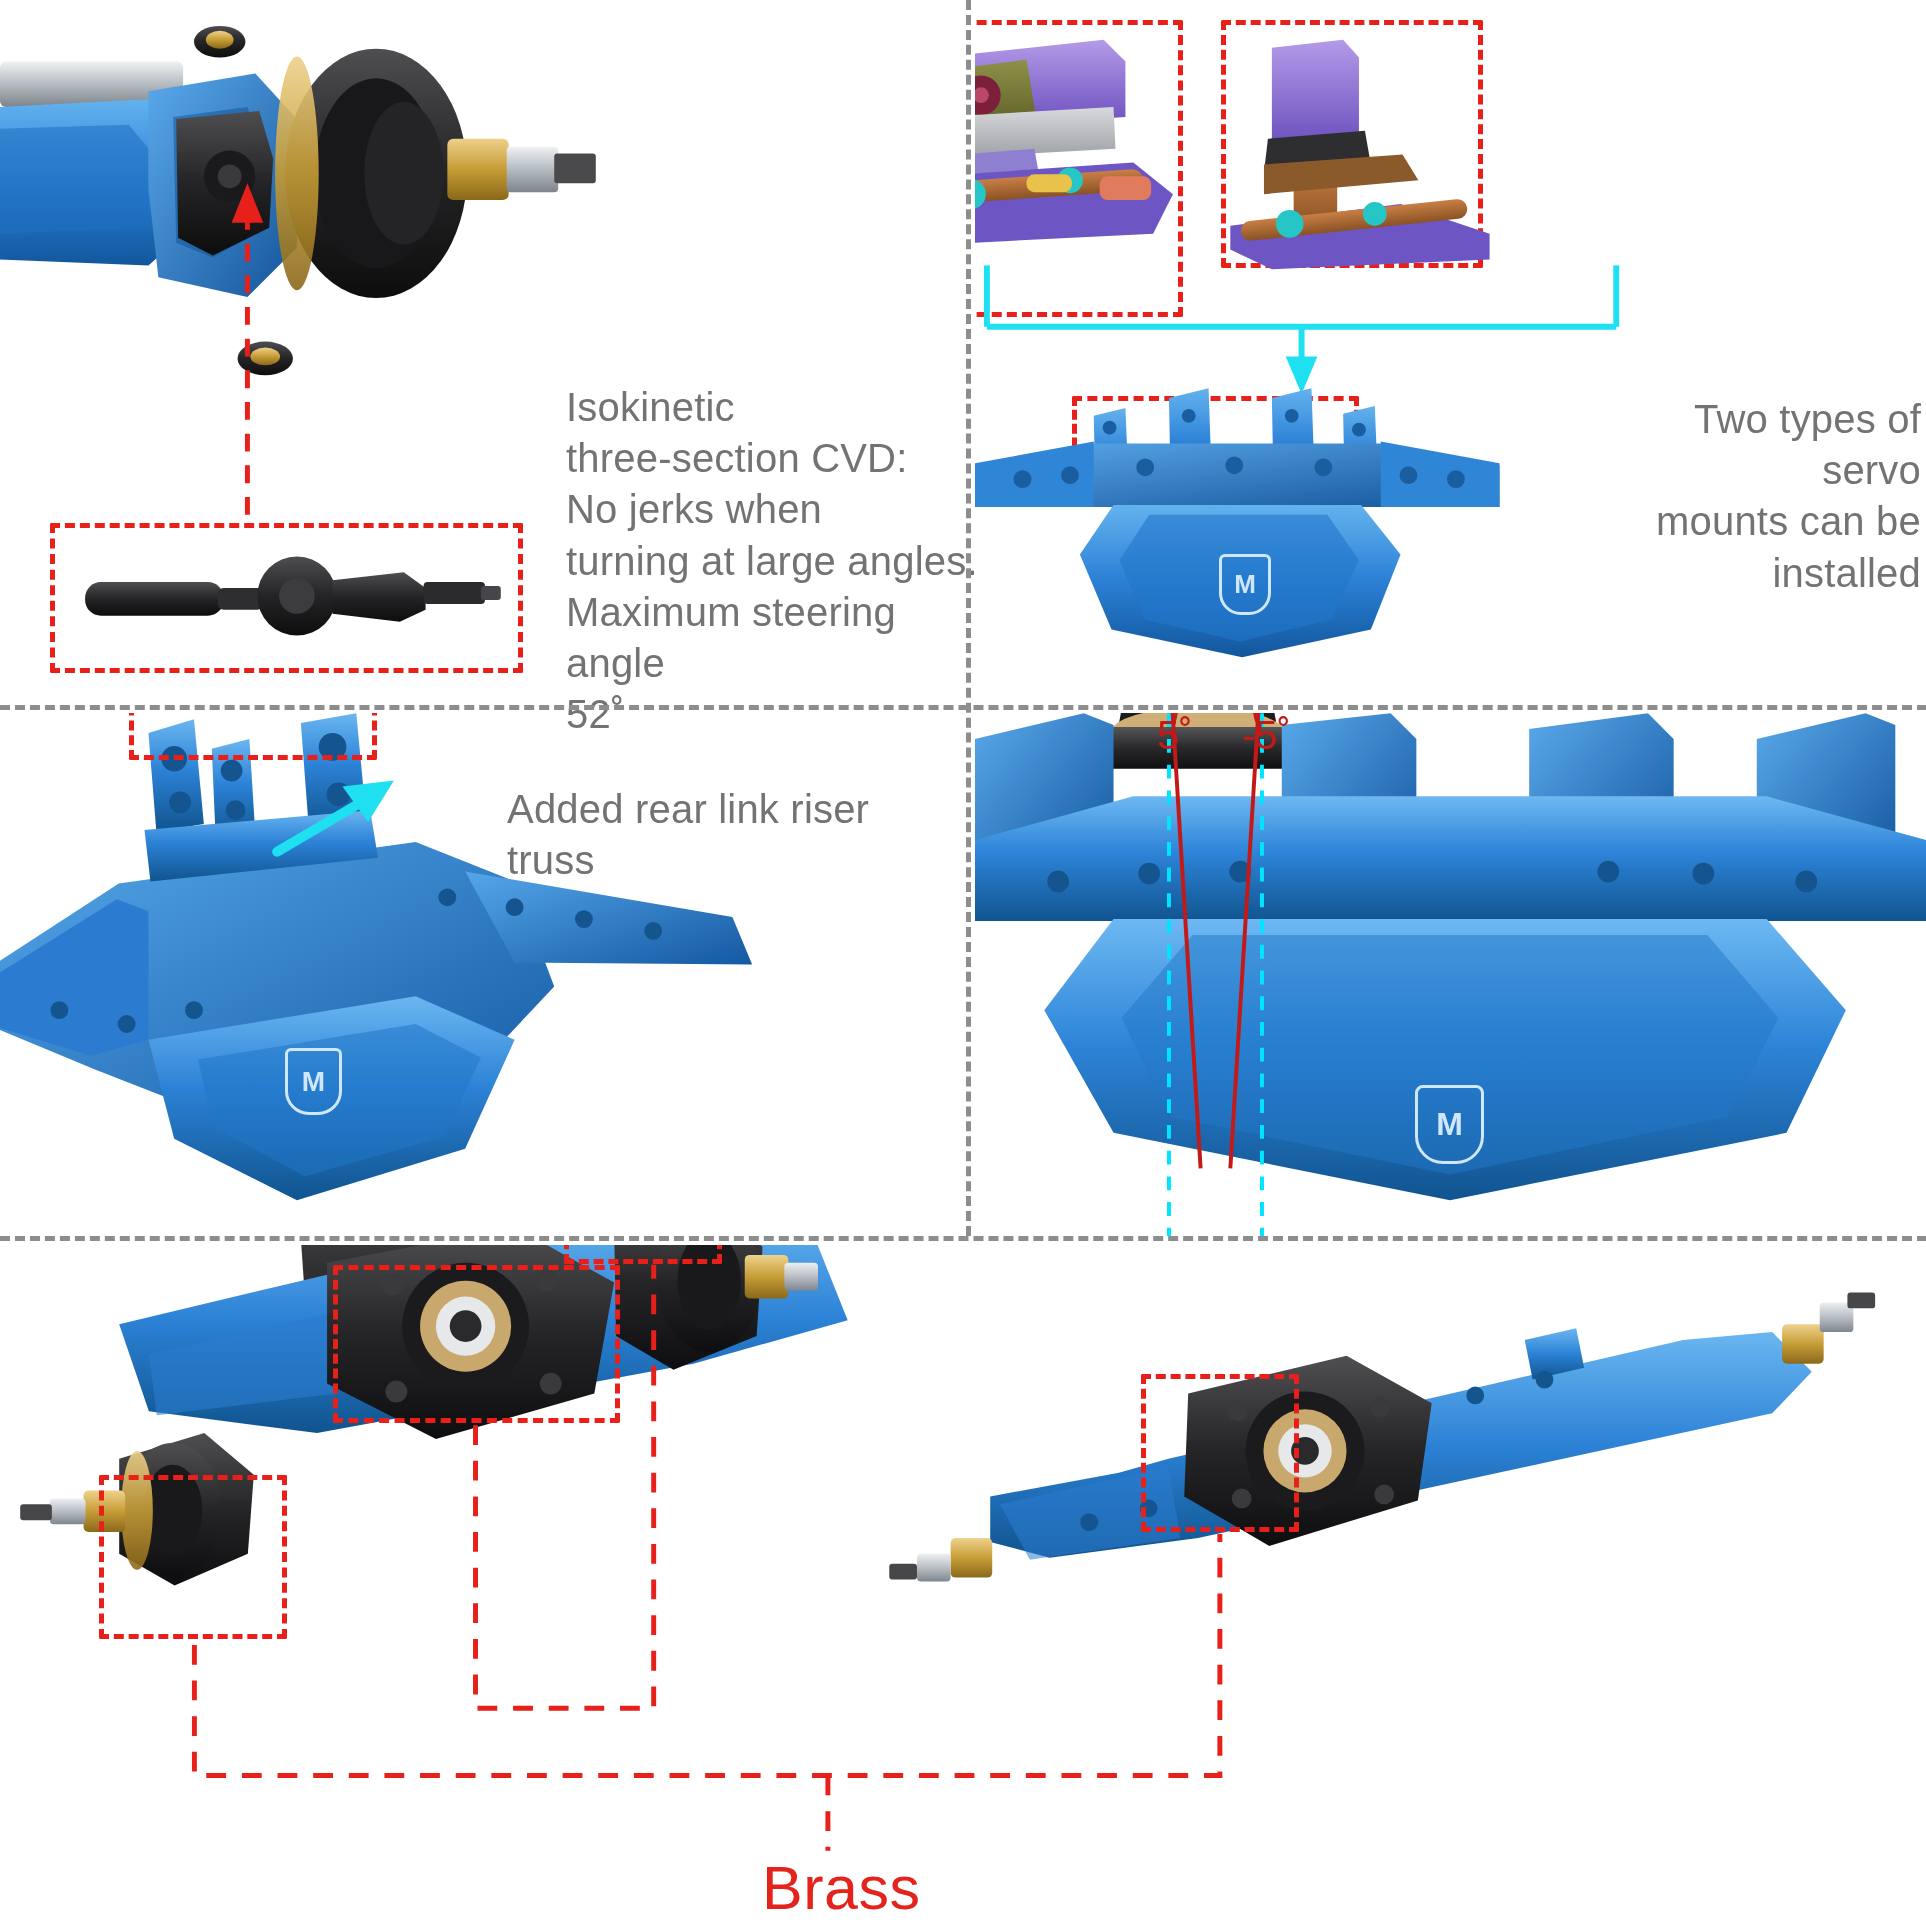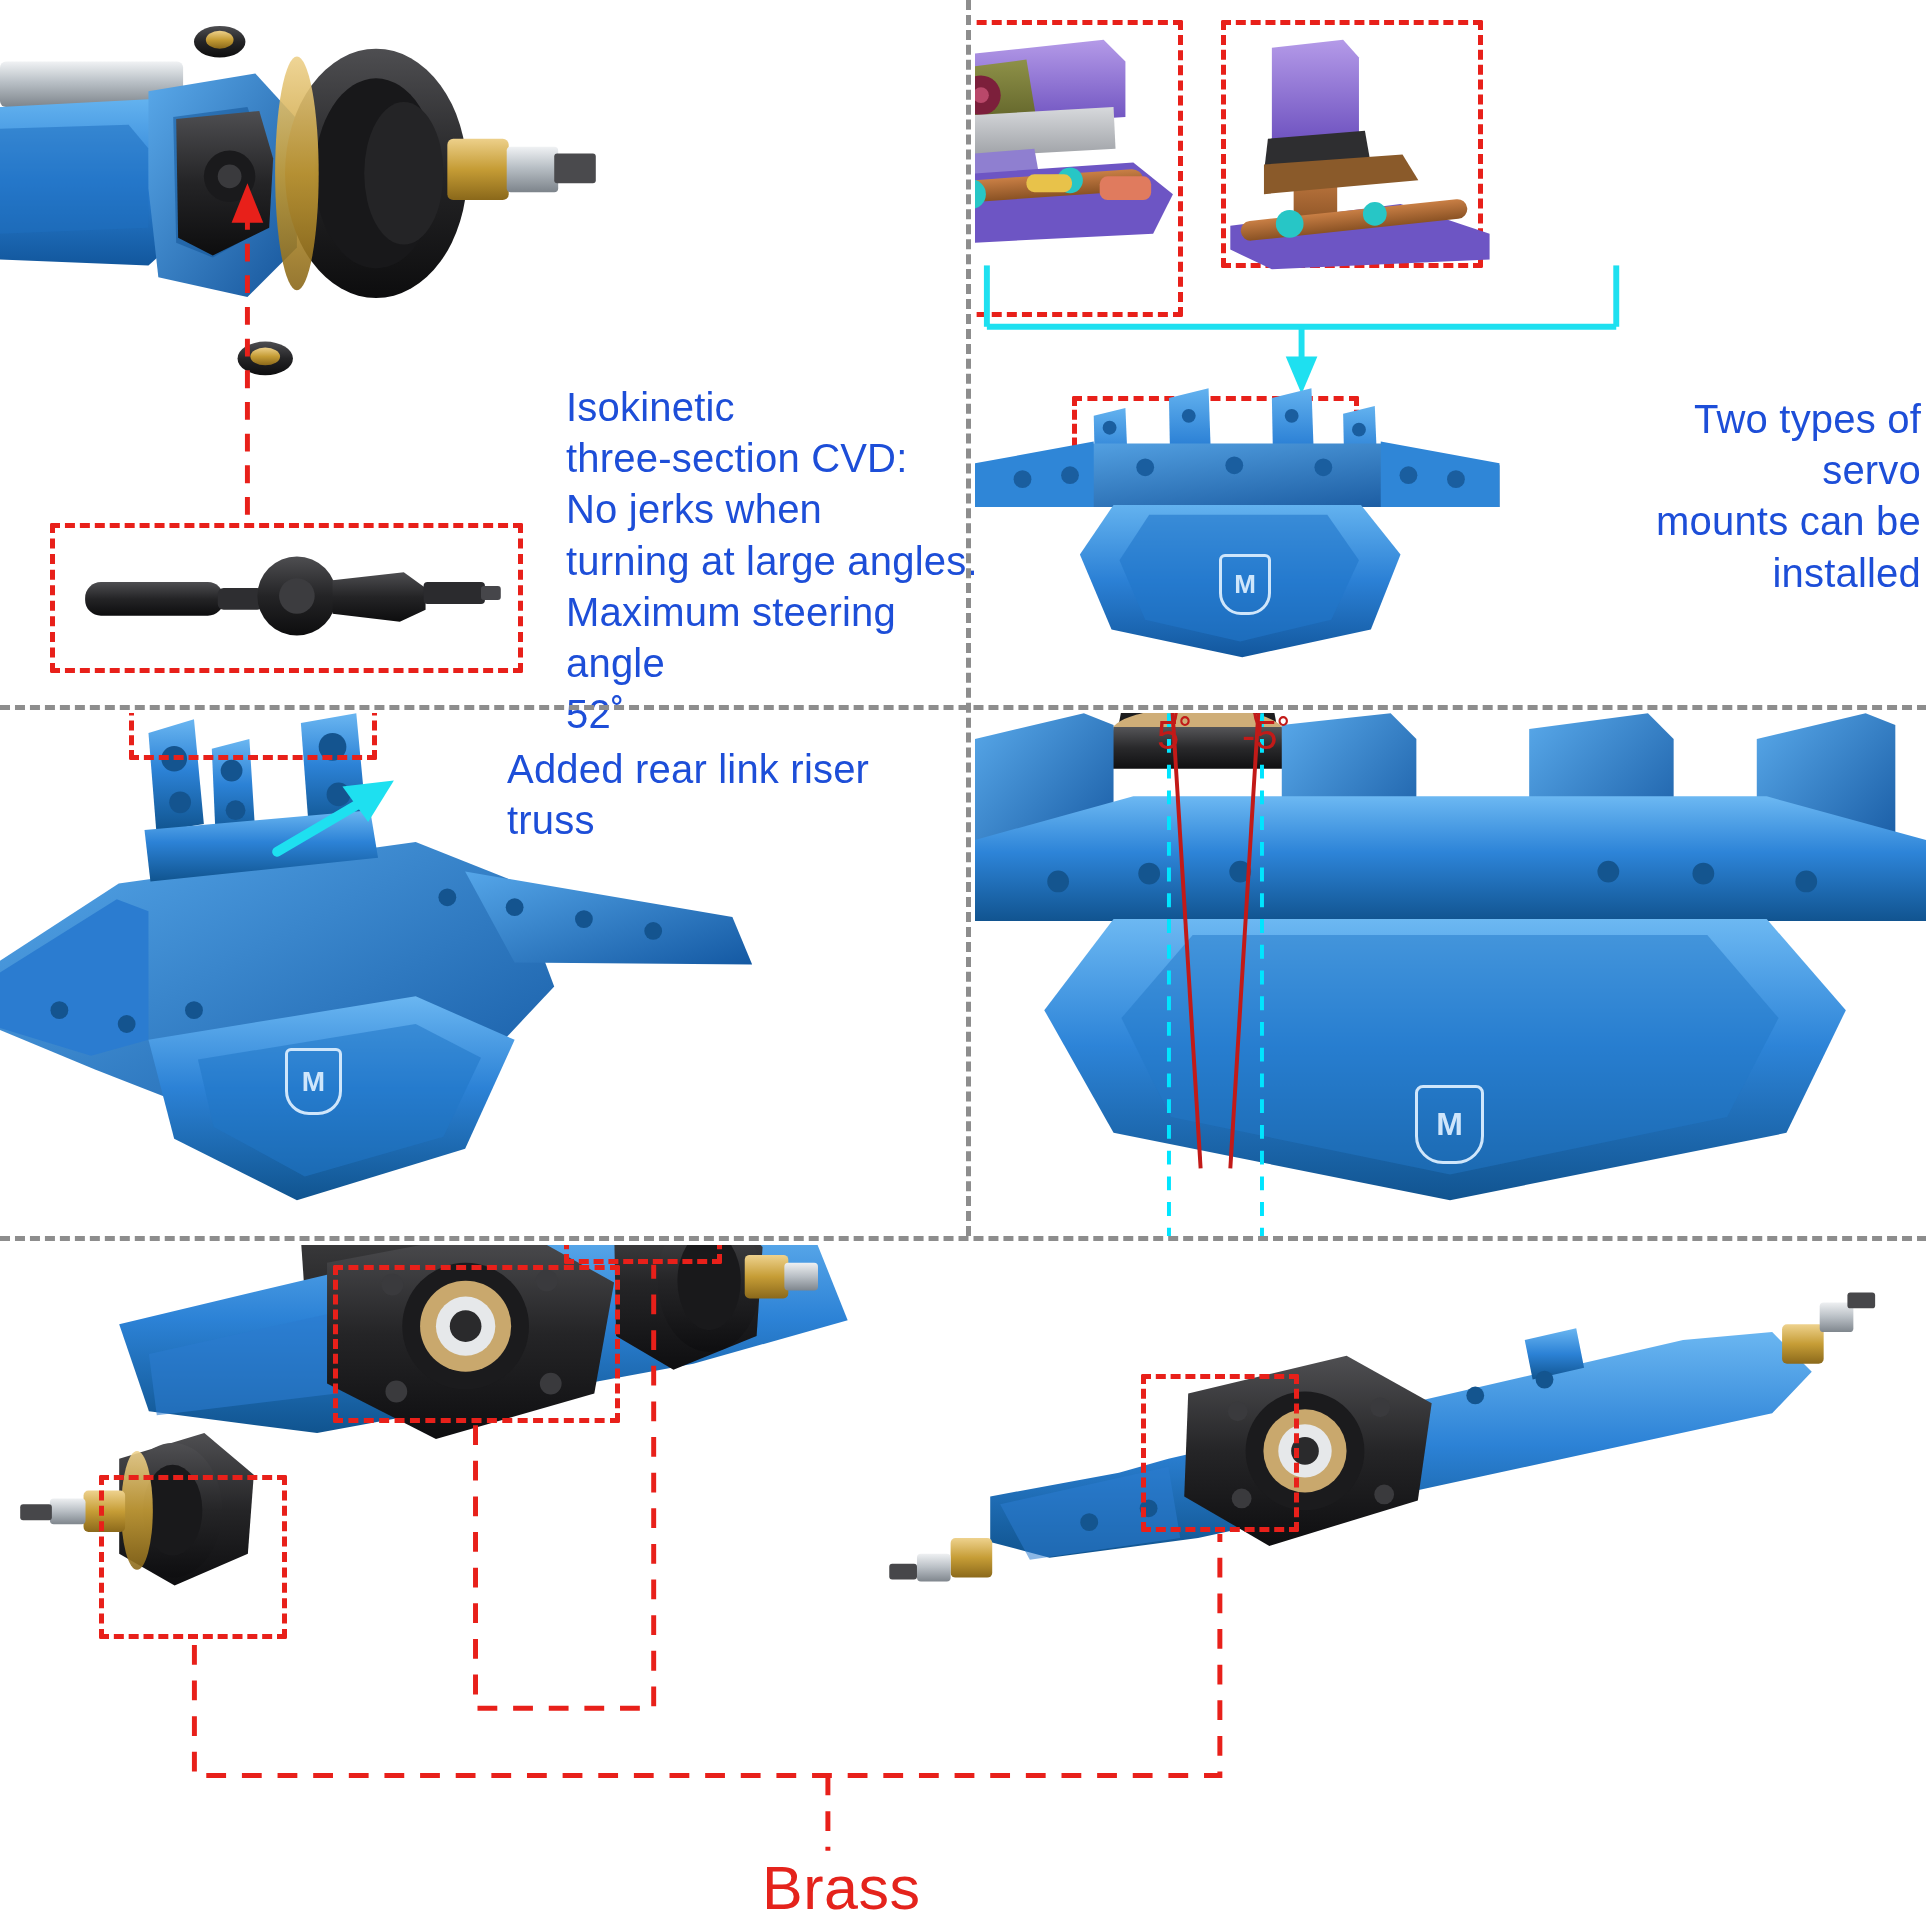--- a/index.html
+++ b/index.html
@@ -6,21 +6,21 @@
   body{width:1927px;height:1927px;position:relative;overflow:hidden;
        font-family:"Liberation Sans","DejaVu Sans",sans-serif;}
 
   .panel{position:absolute;overflow:hidden;}
 
   
   .div-h{position:absolute;height:0;border-top:5px dashed #8d8d8d;}
   .div-v{position:absolute;width:0;border-left:5px dashed #8d8d8d;}
 
   
-  .note{position:absolute;color:#1d4ed8;font-size:40px;line-height:1.28;
+  .note{position:absolute;color:#737373;font-size:40px;line-height:1.28;
         font-weight:400;white-space:pre-line;letter-spacing:0.2px;}
   .brass{position:absolute;color:#e4231c;font-size:61px;letter-spacing:0.5px;}
 
   
   .rbox{position:absolute;border:5px dashed #e8201a;box-sizing:border-box;
         border-radius:2px;background:transparent;}
 
   .shield{position:absolute;color:#cfe6fb;font-weight:bold;
           display:flex;align-items:center;justify-content:center;
           border:3px solid #cfe6fb;}
@@ -265,21 +265,21 @@
   </div>
 
   <div class="rbox" style="left:129px;top:-111px;width:248px;height:158px;"></div>
 
   <svg class="sv" width="960" height="523" viewBox="0 0 970 528">
     <line x1="280" y1="140" x2="372" y2="86" stroke="#1ee0f0" stroke-width="10" stroke-linecap="round"></line>
     <polygon points="398,68 346,74 372,110" fill="#1ee0f0"></polygon>
   </svg>
 </div>
 
-<div class="note" style="left:507px;top:744px;width:416px;">Added rear link riser truss</div>
+<div class="note" style="left:507px;top:784px;width:416px;">Added rear link riser truss</div>
 
 <div class="panel" style="left:975px;top:713px;width:951px;height:523px;">
   <svg class="sv" width="951" height="523" viewBox="0 0 961 528">
     <defs>
       <linearGradient id="gBlueE" x1="0" y1="0" x2="0" y2="1">
         <stop offset="0" stop-color="#6cb8f2"></stop>
           <stop offset=".45" stop-color="#2d84d8"></stop>
           <stop offset="1" stop-color="#115490"></stop>
       </linearGradient>
       <linearGradient id="gBlueF" x1="0" y1="0" x2="1" y2="1">

